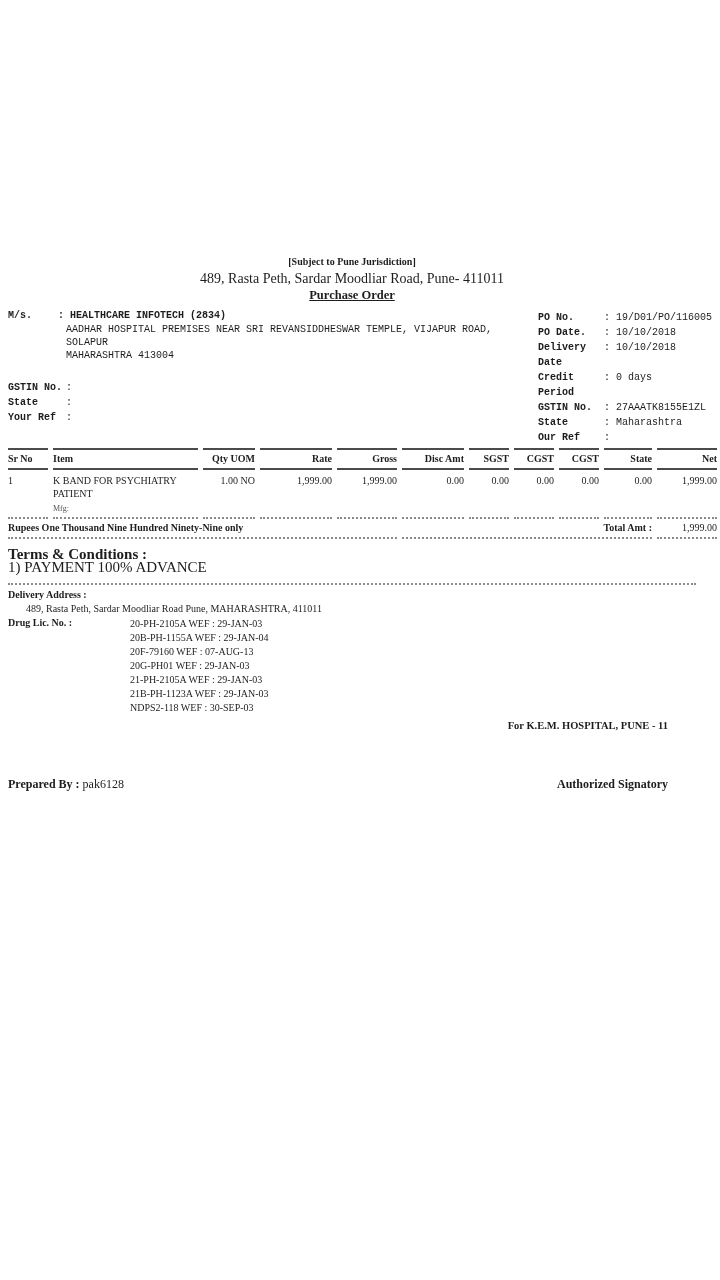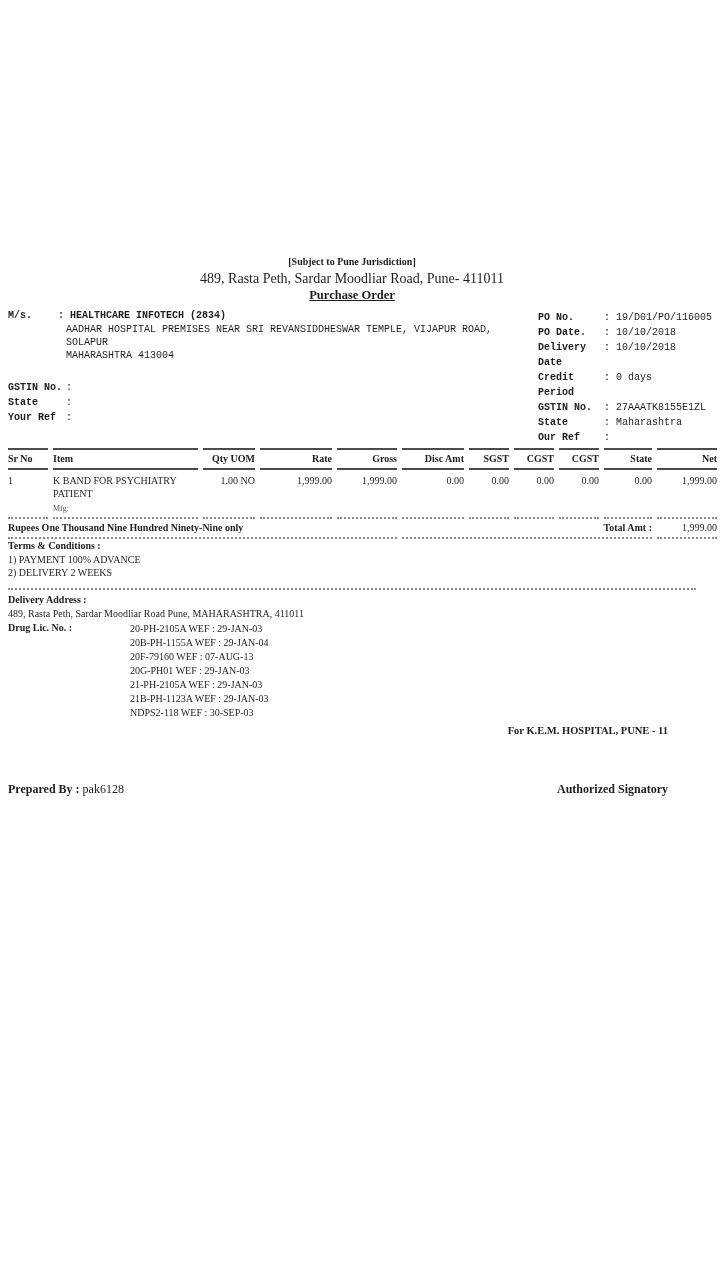--- a/index.html
+++ b/index.html
@@ -53,29 +53,29 @@
   }
   .col-l { text-align: left; }
   .col-r { text-align: right; }
   td.item-cell { vertical-align: top; padding-top: 5px; padding-bottom: 4px; border-bottom: 2px dotted #8a8a8a; }
   .item-name { line-height: 12.5px; }
   .mfg-note { font-size: 8px; color: #555; margin-top: 4px; }
   td.words-cell { border-bottom: 2px dotted #8a8a8a; padding: 3px 0 4px 0; font-weight: bold; }
   td.words-cell.value { font-weight: normal; }
 
   
-  .terms { margin-top: 0; font-size: 10px; }
+  .terms { margin-top: 8px; font-size: 15px; }
   .terms-heading { font-weight: bold; line-height: 14px; }
   .terms-item { line-height: 13px; }
   .dashed-rule { border: none; border-top: 2px dotted #8a8a8a; margin-top: 9px; }
 
   
   .delivery { margin-top: 3px; font-size: 10px; }
   .delivery-heading { font-weight: bold; line-height: 14px; }
-  .delivery-address { margin-left: 0; line-height: 14px; }
+  .delivery-address { margin-left: 18px; line-height: 14px; }
   .druglic-row { display: flex; margin-top: 1px; }
   .druglic-label { font-weight: bold; width: 122px; flex: none; }
   .license-line { line-height: 14px; }
 
   
   .for-company { text-align: right; padding-right: 28px; font-weight: bold; font-size: 10.5px; margin-top: 5px; }
   .sign-row { display: flex; justify-content: space-between; margin-top: 46px; font-size: 12px; }
   .prepared { font-weight: bold; }
   .prepared-value { font-weight: normal; }
   .authorized { font-weight: bold; padding-right: 28px; }
@@ -197,21 +197,20 @@
       <td class="words-cell col-l" colspan="5">Rupees One Thousand Nine Hundred Ninety-Nine only</td>
       <td class="words-cell col-r" colspan="5">Total Amt :</td>
       <td class="words-cell value col-r">1,999.00</td>
     </tr>
   </tbody>
     </table>
 
   <div class="terms">
     <div class="terms-heading">Terms &amp; Conditions :</div>
     <div class="terms-item">1) PAYMENT 100% ADVANCE</div>
-    <div class="terms-item">2) DELIVERY 2 WEEKS</div>
     <hr class="dashed-rule">
   </div>
 
   <div class="delivery">
     <div class="delivery-heading">Delivery Address :</div>
     <div class="delivery-address">489, Rasta Peth, Sardar Moodliar Road Pune, MAHARASHTRA, 411011</div>
     <div class="druglic-row">
       <span class="druglic-label">Drug Lic. No. :</span>
       <span>
         <div class="license-line">20-PH-2105A WEF : 29-JAN-03</div>

